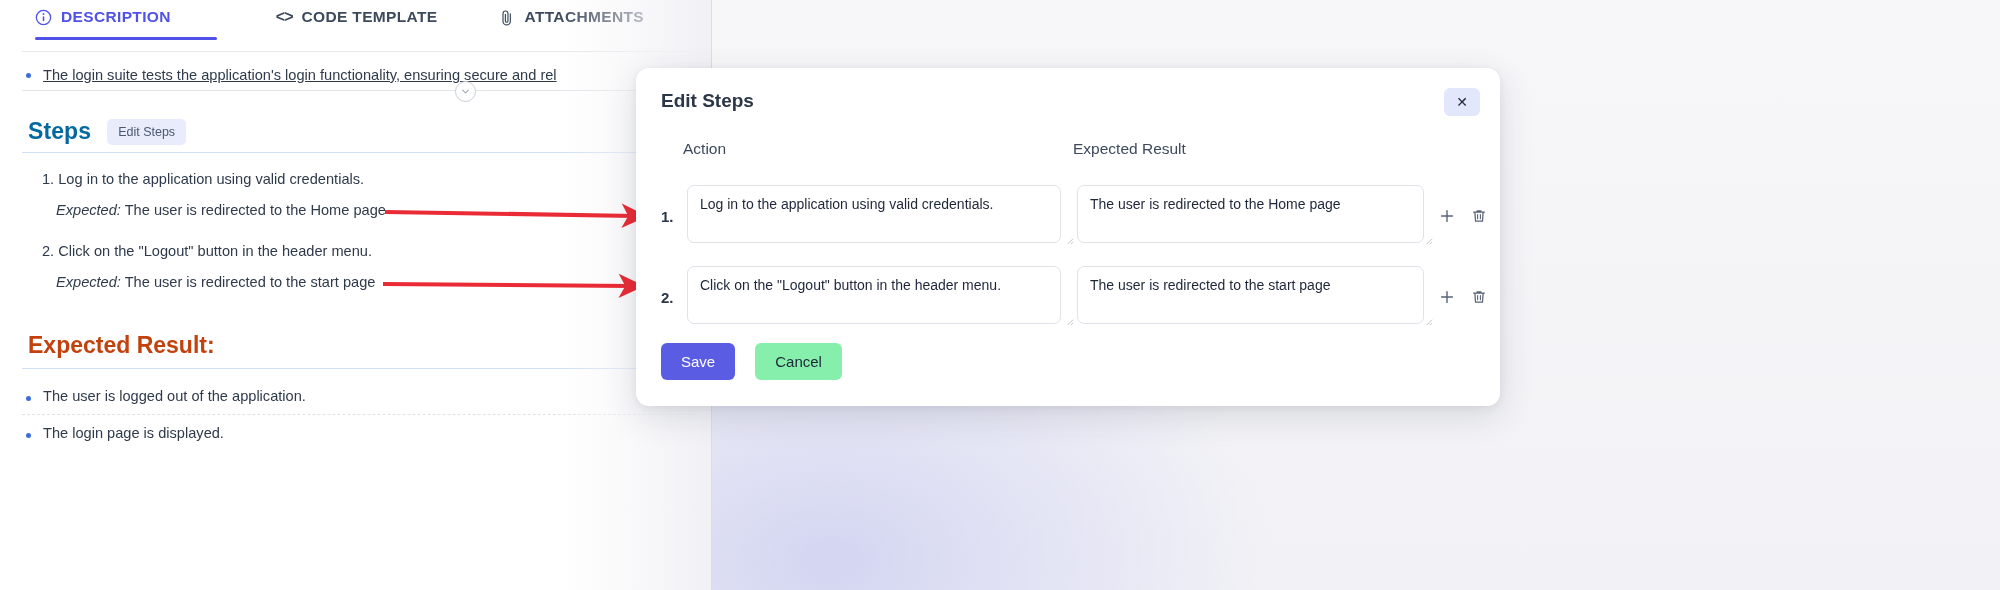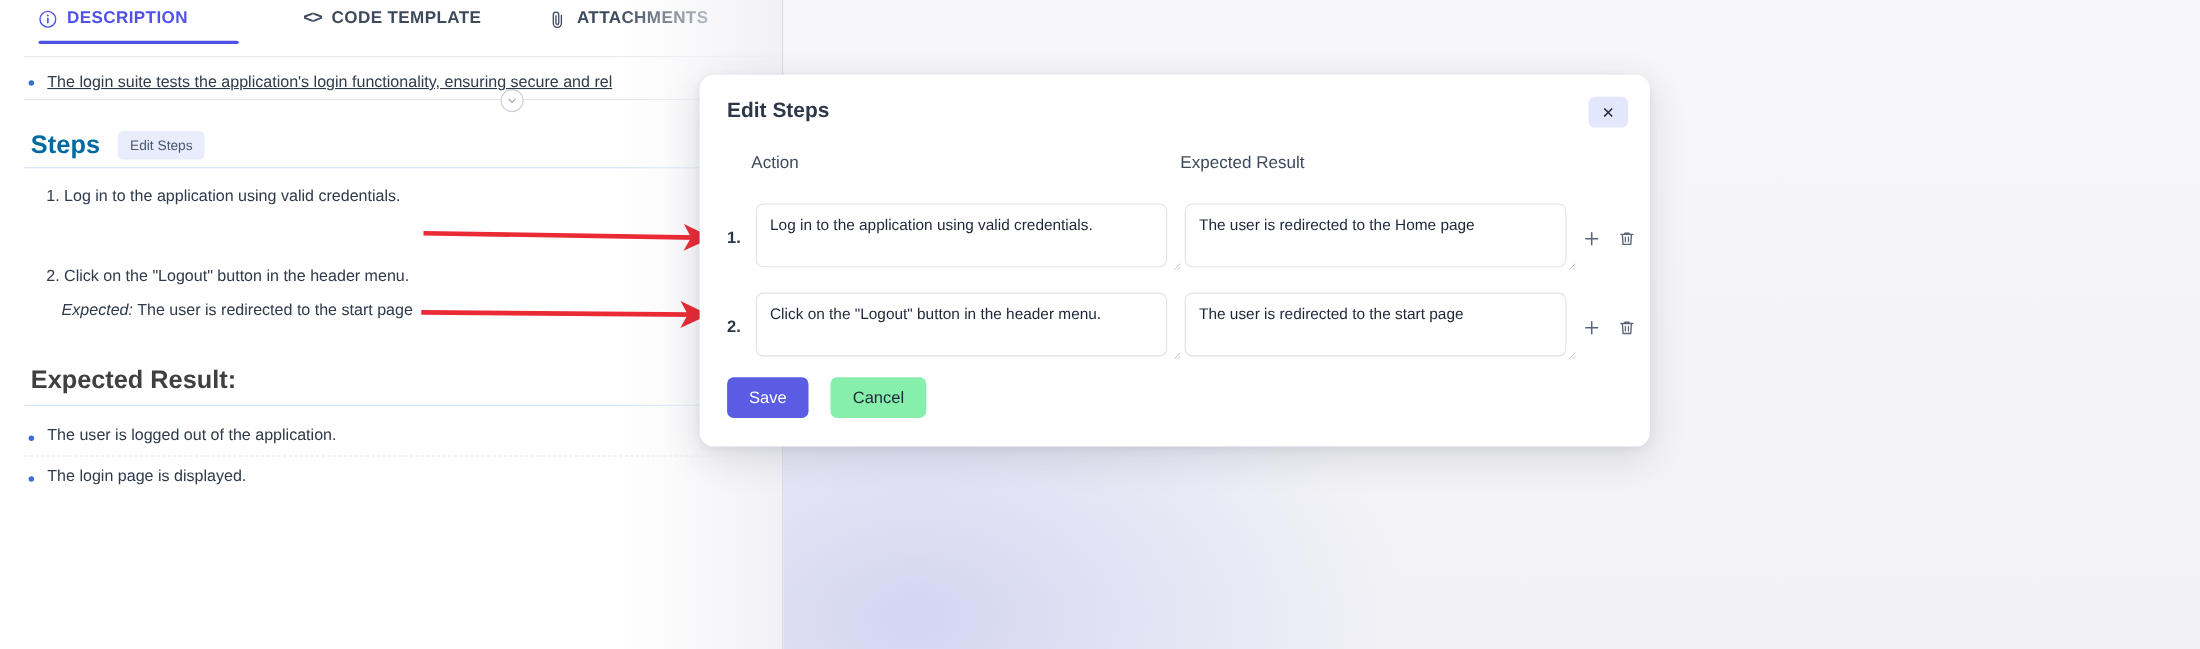--- a/index.html
+++ b/index.html
@@ -188,21 +188,21 @@
     margin-left: 14px;
     white-space: nowrap;
   }
   .step-exp i { font-style: italic; }
 
   .er-head {
     position: absolute;
     left: 28px; top: 332px;
     font-size: 23px;
     font-weight: 700;
-    color: #404040;
+    color: #c2410c;
   }
   .er-rule {
     position: absolute;
     left: 22px; top: 368px;
     width: 689px; height: 1px;
     background: #cfe0f5;
   }
   .er-item {
     position: absolute;
     left: 26px;
@@ -392,20 +392,24 @@
       <span class="steps-title">Steps</span>
       <span class="edit-steps-badge">Edit Steps</span>
     </div>
     <div class="steps-rule"></div>
 
     <div class="step-block" style="top:171px">
       <div class="step-line">
         <span>1.</span>
         <span>Log in to the application using valid credentials.</span>
       </div>
+      <div class="step-exp">
+        <i>Expected:</i>
+        <span>The user is redirected to the Home page</span>
+      </div>
     </div>
 
     <div class="step-block" style="top:243px">
       <div class="step-line">
         <span>2.</span>
         <span>Click on the "Logout" button in the header menu.</span>
       </div>
       <div class="step-exp">
         <i>Expected:</i>
         <span>The user is redirected to the start page</span>

